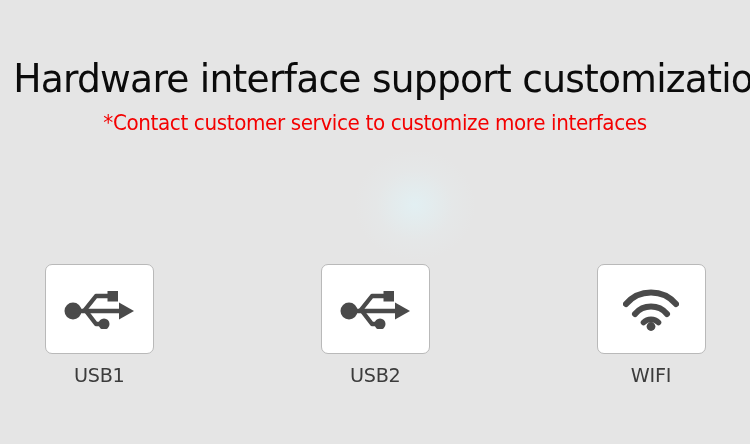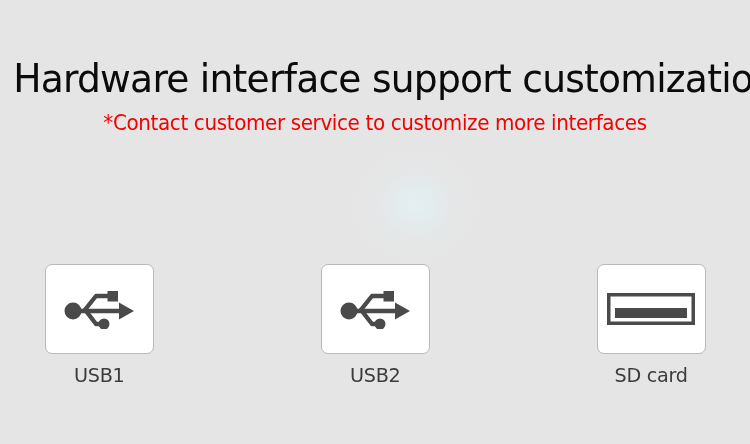--- a/index.html
+++ b/index.html
@@ -159,28 +159,32 @@
               <rect x="43.5" y="2" width="10.5" height="10.5" stroke="none"></rect>
               <path d="M 22 22 L 32 35 L 40 35" fill="none" stroke-width="4.4" stroke-linejoin="round" stroke-linecap="butt"></path>
               <circle cx="40" cy="35" r="5.5" stroke="none"></circle>
             </g>
           </svg>
         </span>
       </div>
       <div class="item-label">USB2</div>
     </div>
 
+
     <div class="item">
       <div class="icon-box">
         <span>
-          <svg width="88" height="32" viewBox="0 0 88 32">
-            <rect x="1.75" y="1.75" width="84.5" height="28.5" fill="none" stroke="#4a4a4a" stroke-width="3.5"></rect>
-            <rect x="8" y="15" width="72" height="10" fill="#4a4a4a"></rect>
+          <svg width="56" height="44" viewBox="0 0 56 44">
+            <g fill="none" stroke="#4a4a4a" stroke-linecap="round">
+              <path d="M 3 17 A 33 33 0 0 1 53 17" stroke-width="6"></path>
+              <path d="M 12 27 A 21 21 0 0 1 44 27" stroke-width="6"></path>
+              <path d="M 20.5 35.5 A 10.5 10.5 0 0 1 35.5 35.5" stroke-width="5.6"></path>
+            </g>
+            <circle cx="28" cy="39.5" r="4.4" fill="#4a4a4a"></circle>
           </svg>
         </span>
       </div>
-      <div class="item-label">SD card</div>
+      <div class="item-label">WIFI</div>
     </div>
-
 
 
   </div>
 </div>
 
 </body></html>

